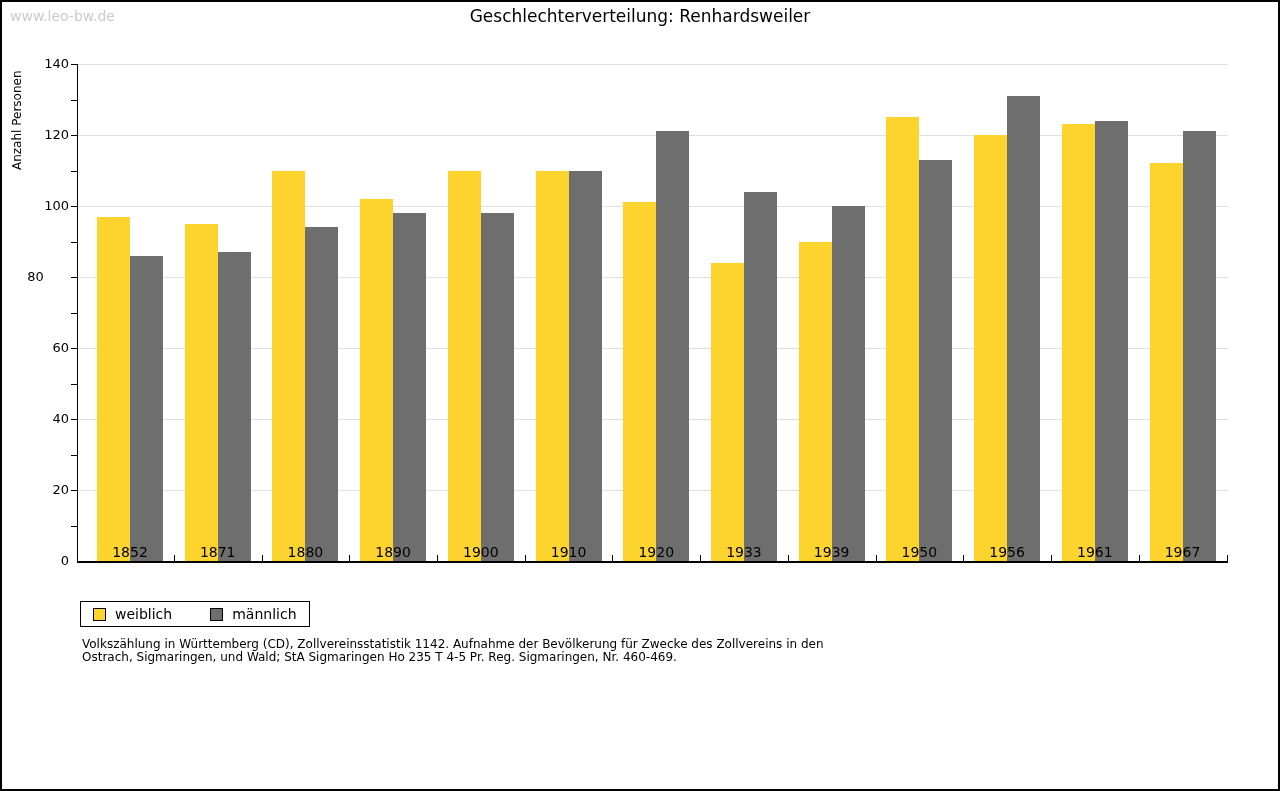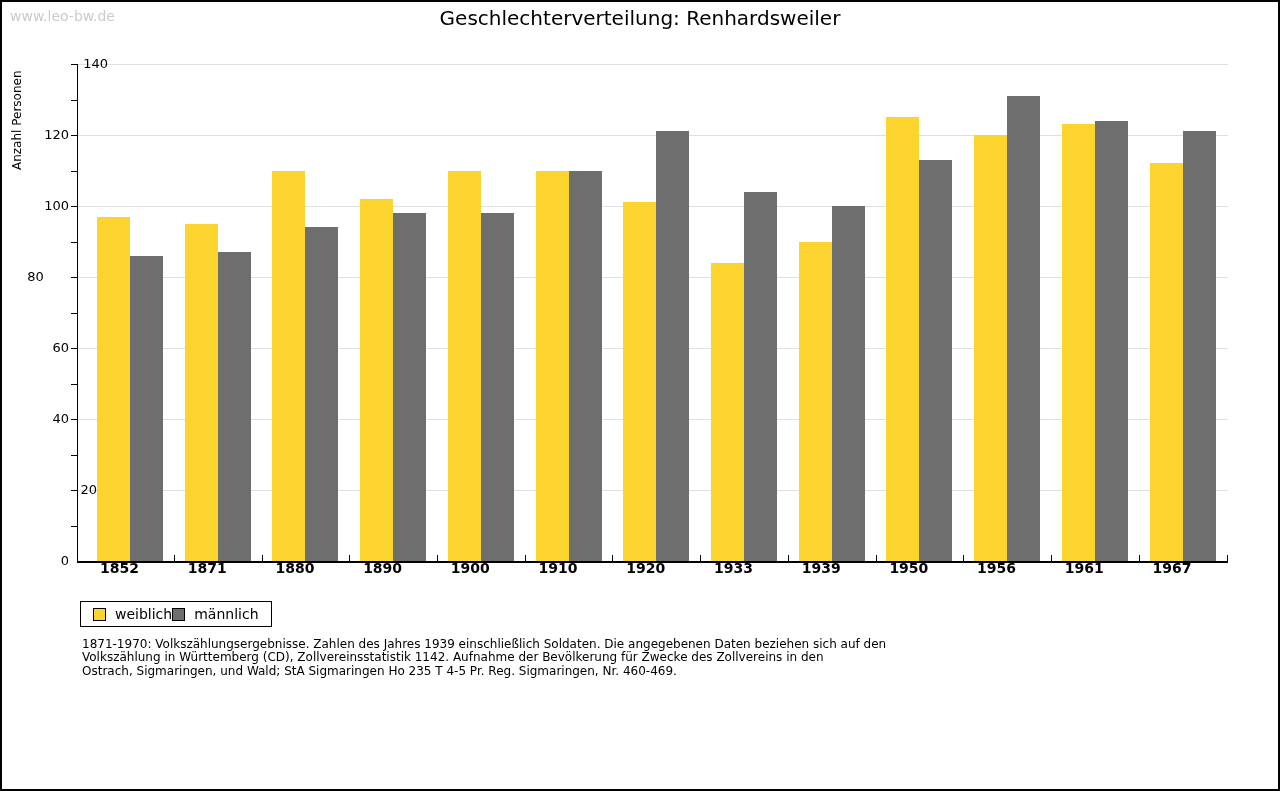--- a/index.html
+++ b/index.html
@@ -12,50 +12,49 @@
     font-family:"DejaVu Sans","Liberation Sans",sans-serif;
     color:#000;
     overflow:hidden;
   }
   .watermark{
     position:absolute;left:8px;top:6px;
     font-size:14px;color:#cbcbcb;
   }
   .chart-title{
     position:absolute;left:0;top:4px;width:100%;
-    text-align:center;font-size:20px;color:#000;
+    text-align:center;font-size:17px;color:#000;
   }
   .y-axis-title{
     position:absolute;left:8px;top:168px;
     transform:rotate(-90deg);transform-origin:0 0;
     font-size:12px;white-space:nowrap;
   }
   #plot{
     position:absolute;left:75px;top:62px;width:1150px;height:497px;
     border-left:1px solid #000;
     border-bottom:2px solid #000;
   }
   .gridline{position:absolute;left:0;width:100%;height:1px;background:#e0e0e0;}
   .y-tick{position:absolute;width:6px;height:1px;background:#000;left:-7px;}
   .x-tick{position:absolute;width:1px;height:6px;background:#000;bottom:0;}
   .bar{position:absolute;bottom:0;}
   .y-tick-label{
     position:absolute;left:0;width:67px;text-align:right;
     font-size:13px;line-height:16px;
   }
   .x-axis-label{
-    position:absolute;top:496px;width:60px;
+    position:absolute;top:480px;width:60px;text-align:center;
     font-size:14px;
-    font-weight:bold;
   }
   #legend{
     position:absolute;left:78px;top:599px;
     display:inline-flex;align-items:flex-end;
     border:1px solid #000;background:#fff;
-    padding:4px 12px;
+    padding:4px 12px;gap:38px;
   }
   .legend-item{display:flex;align-items:center;gap:9px;}
   .legend-swatch{width:13px;height:13px;border:1px solid #000;box-sizing:border-box;}
   .legend-label{font-size:14px;}
   #footer{
     position:absolute;left:80px;top:636px;
     font-size:12px;line-height:13.4px;white-space:nowrap;
   }
   .footer-source{margin-top:13.4px;}
 </style>
@@ -151,26 +150,25 @@
       <span class="legend-swatch" style="background: rgb(252, 212, 45);"></span>
       <span class="legend-label">weiblich</span>
     </div>
     <div class="legend-item">
       <span class="legend-swatch" style="background: rgb(110, 110, 110);"></span>
       <span class="legend-label">männlich</span>
     </div>
   </div>
 
   <div id="footer">
-    <div>1871-1970: Volkszählungsergebnisse. Zahlen des Jahres 1939 einschließlich Soldaten. Die angegebenen Daten beziehen sich auf den</div>
     <div>Volkszählung in Württemberg (CD), Zollvereinsstatistik 1142. Aufnahme der Bevölkerung für Zwecke des Zollvereins in den</div>
     <div>Ostrach, Sigmaringen, und Wald; StA Sigmaringen Ho 235 T 4-5 Pr. Reg. Sigmaringen, Nr. 460-469.</div>
   </div>
 
 <div class="y-tick-label" style="top: 551px;">0</div>
-    <div class="y-tick-label" style="top: 480px; padding-left: 28px;">20</div>
+    <div class="y-tick-label" style="top: 480px;">20</div>
     <div class="y-tick-label" style="top: 409px;">40</div>
     <div class="y-tick-label" style="top: 338px;">60</div>
     <div class="y-tick-label" style="top: 267px; text-align: center;">80</div>
     <div class="y-tick-label" style="top: 196px;">100</div>
     <div class="y-tick-label" style="top: 125px;">120</div>
-    <div class="y-tick-label" style="top: 54px; padding-left: 39px;">140</div>
+    <div class="y-tick-label" style="top: 54px;">140</div>
   </div>
 
 </body></html>

